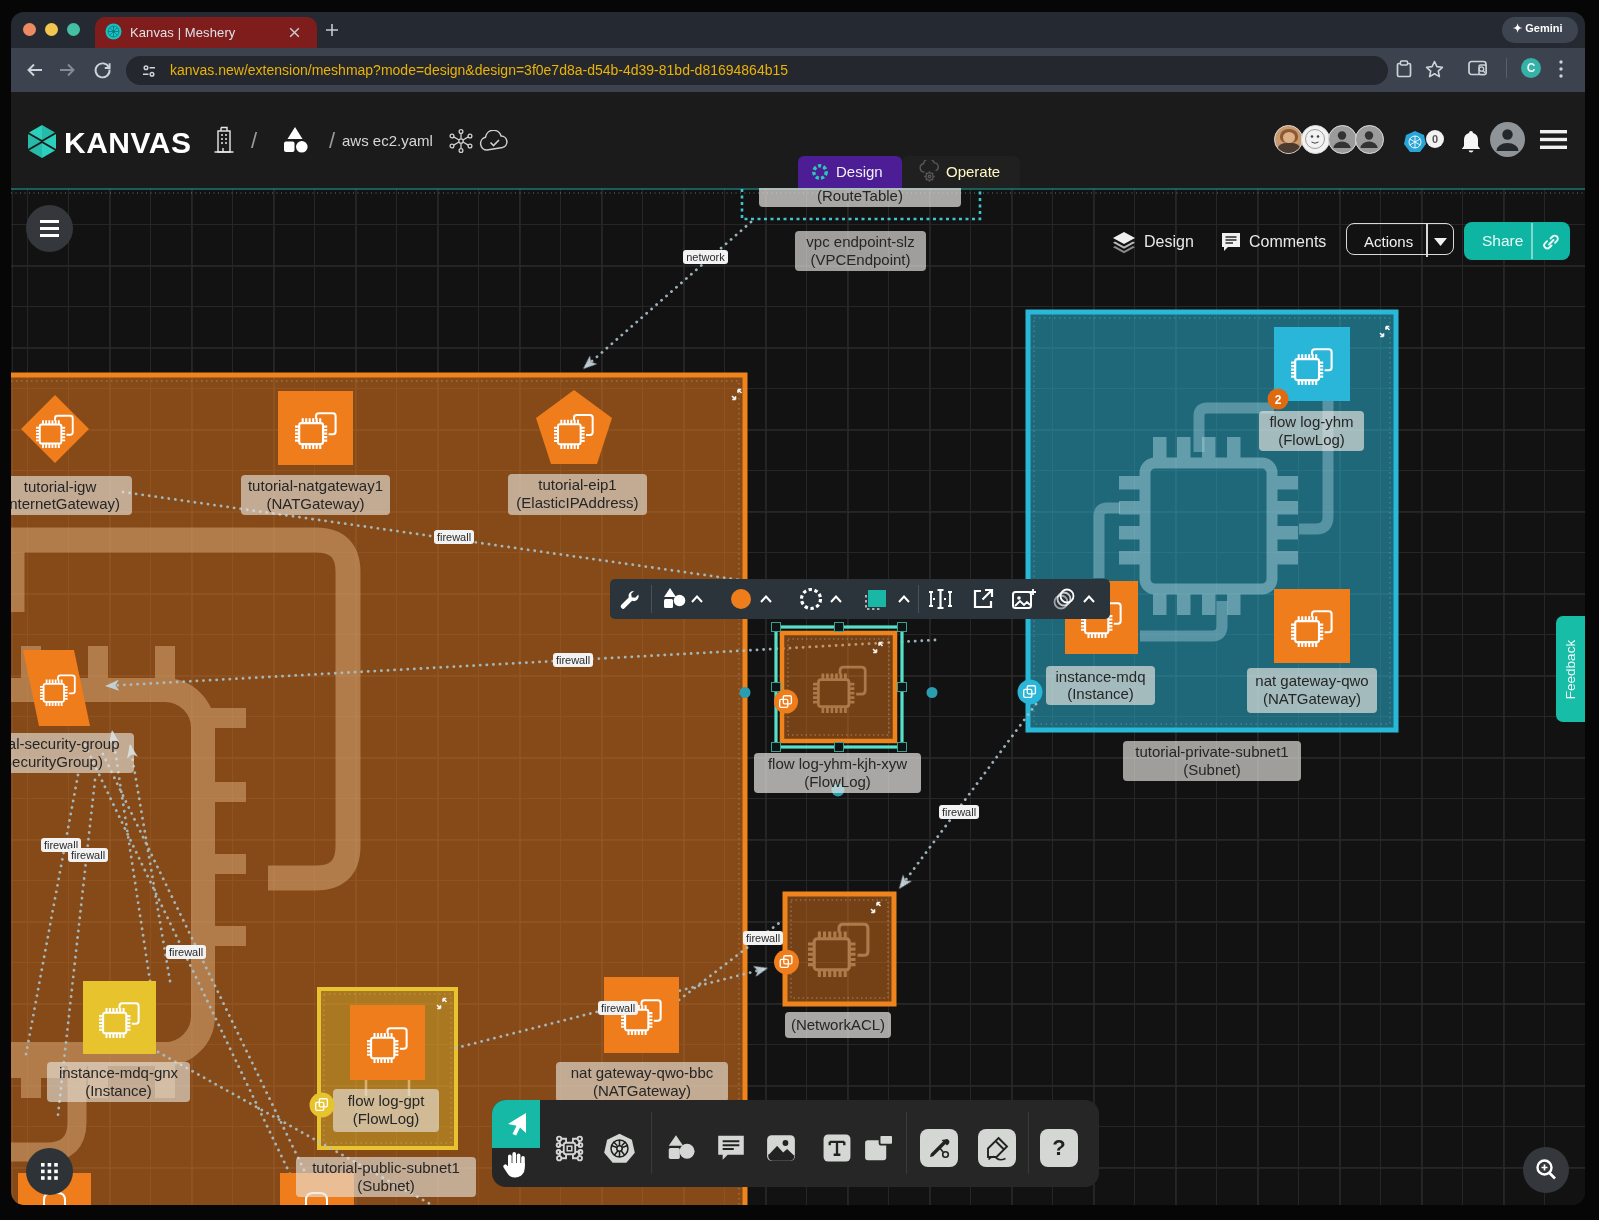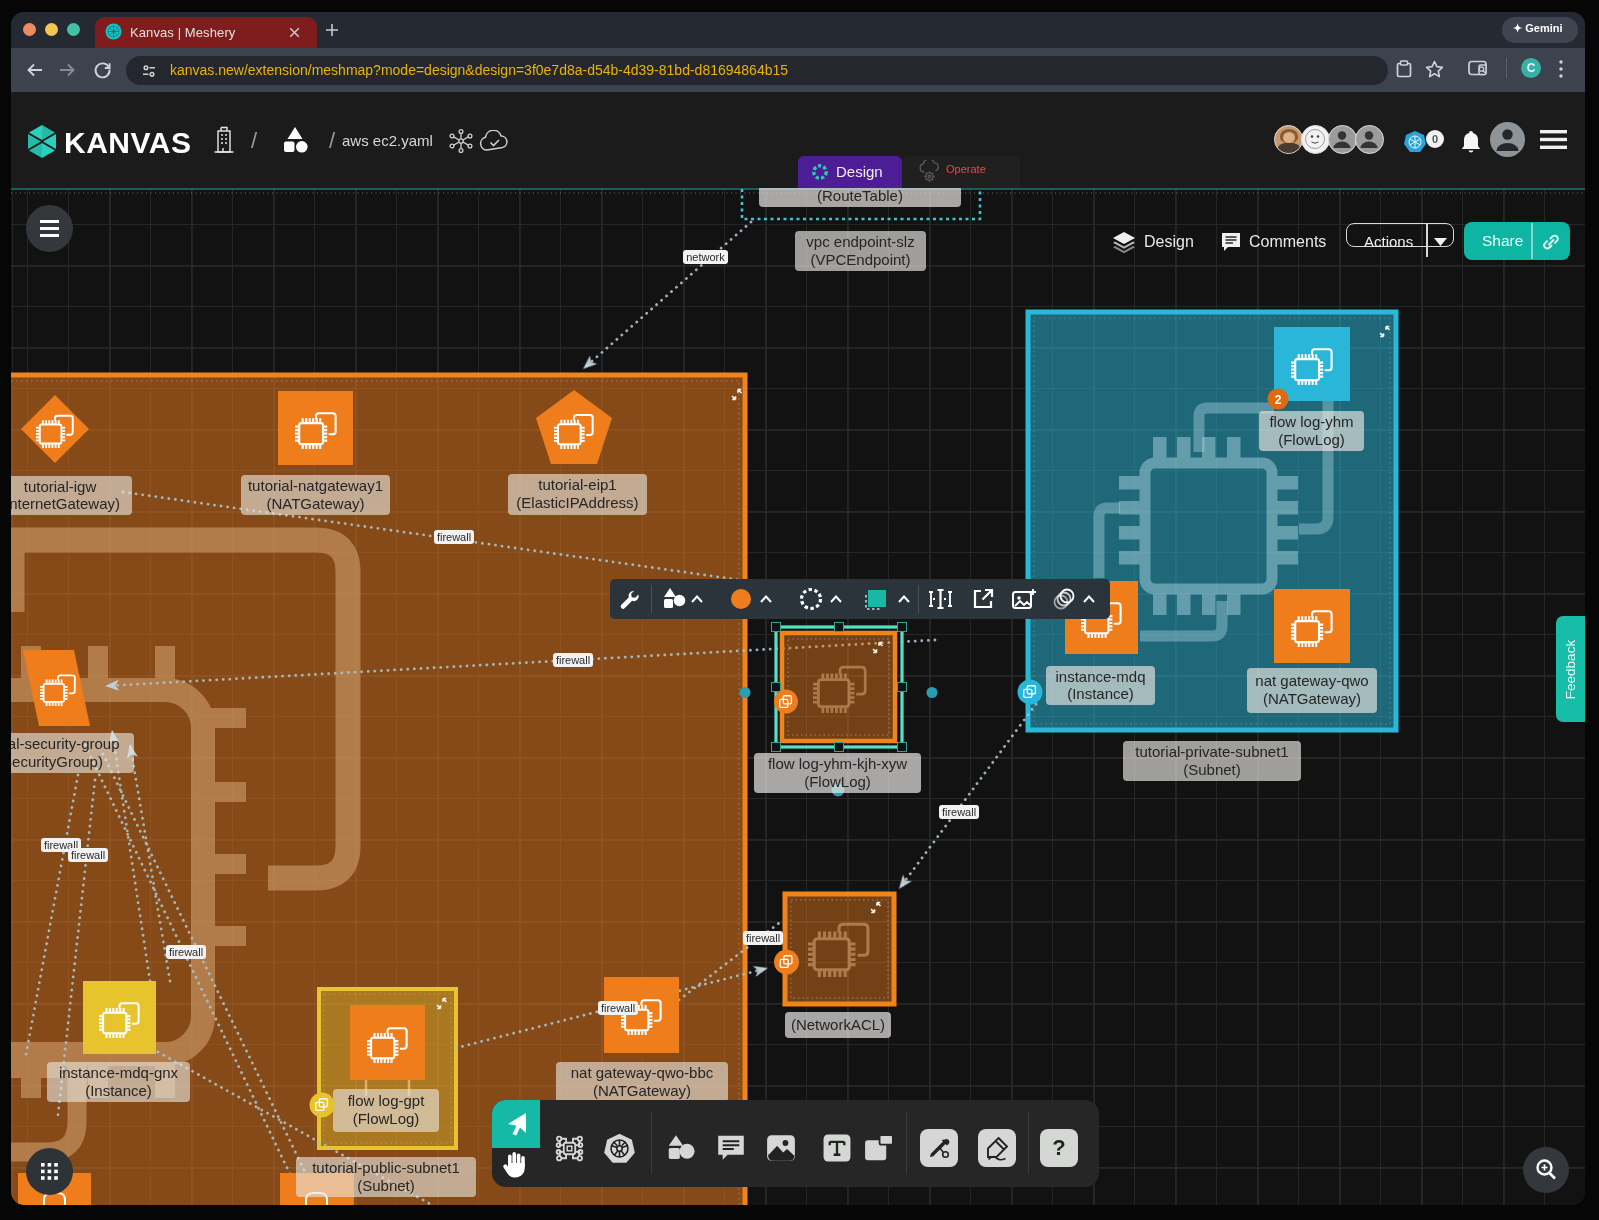--- a/index.html
+++ b/index.html
@@ -209,21 +209,21 @@
     </div>
     <div class="abs" style="left:891px; top:64px; width:118px; height:32px; background:#202020; border-radius:6px 6px 0 0;">
       <svg class="abs" style="left:16px; top:4px;" width="24" height="24" viewBox="0 0 24 24">
         <g fill="none" stroke="#575757" stroke-width="1.4">
           <path d="M6.5 12 a4.2 4.2 0 0 1 -1 -8.3 a5.5 5.5 0 0 1 10.7 -0.8 a4 4 0 0 1 1.3 7.8"></path>
           <circle cx="11.5" cy="16.5" r="3.6"></circle>
           <circle cx="11.5" cy="16.5" r="1.3"></circle>
           <path d="M11.5 12.9 V11.2 M11.5 20.1 V21.8 M15.1 16.5 H16.8 M7.9 16.5 H6.2 M14 14 L15.2 12.8 M9 19 L7.8 20.2 M14 19 L15.2 20.2 M9 14 L7.8 12.8"></path>
         </g>
       </svg>
-      <span class="abs" style="left:44px; top:7px; font-size:11px; color:#ef4444;">Operate</span>
+      <span class="abs" style="left:44px; top:7px; font-size:15px; color:#fef9c3;">Operate</span>
     </div>
   </div>
   <div id="canvas">
     <svg id="cv" width="1574" height="1017" viewBox="11 188 1574 1017">
       <defs>
         <symbol id="chip" viewBox="0 0 60 60" overflow="visible">
           <g fill="none" stroke="#fff" stroke-width="3">
             <path d="M30 17 V13 Q30 9 34 9 H54 Q58 9 58 13 V35 Q58 39 54 39 H48"></path>
             <rect x="6" y="23" width="34" height="30" rx="3"></rect>
             <path d="M11 16 V23 M16 16 V23 M21 16 V23 M26 16 V23 M31 16 V23 M36 16 V23"></path>
@@ -568,21 +568,21 @@
     <path d="M3 11.5 L12 16.5 L21 11.5 L23 12.8 L12 18.8 L1 12.8 Z" fill="#b9b9b9"></path>
     <path d="M3 16 L12 21 L21 16 L23 17.3 L12 23.3 L1 17.3 Z" fill="#8a8a8a"></path>
   </svg>
   <span class="abs" style="left:1144px; top:233px; font-size:16px; color:#e8e8e8;">Design</span>
   <svg class="abs" style="left:1220px; top:231px;" width="22" height="22" viewBox="0 0 22 22">
     <path d="M2 2 H20 V16 H8 L4 20 L4 16 H2 Z" fill="#f0f0f0"></path>
     <path d="M5.5 6 H16.5 M5.5 9 H16.5 M5.5 12 H13" stroke="#2a2a2a" stroke-width="1.6"></path>
   </svg>
   <span class="abs" style="left:1249px; top:233px; font-size:16px; color:#e8e8e8;text-align:center;">Comments</span>
 
-  <div class="abs" style="left:1346px; top:223px; width:108px; height:24px; border:1.5px solid #d7dadb; border-radius:8px;">
+  <div class="abs" style="left:1346px; top:223px; width:108px; height:32px; border:1.5px solid #d7dadb; border-radius:8px;">
     <span class="abs" style="left:17px; top:9px; font-size:15px; color:#f0f0f0;">Actions</span>
     <div class="abs" style="left:79px; top:0px; width:1.5px; height:33px; background:#d7dadb;"></div>
     <svg class="abs" style="left:87px; top:14px;" width="13" height="9" viewBox="0 0 13 9">
         <polygon points="0,0 13,0 6.5,8" fill="#f0f0f0"></polygon>
       </svg>
   </div>
 
   <div class="abs" style="left:1464px; top:222px; width:106px; height:38px; background:#0fb5a3; border-radius:8px;text-align:right;">
     <span class="abs" style="left:18px; top:10px; font-size:15.5px; color:#eafaf7;">Share</span>
     <div class="abs" style="left:67px; top:1px; width:1.5px; height:36px; background:#7fd9cf;"></div>

